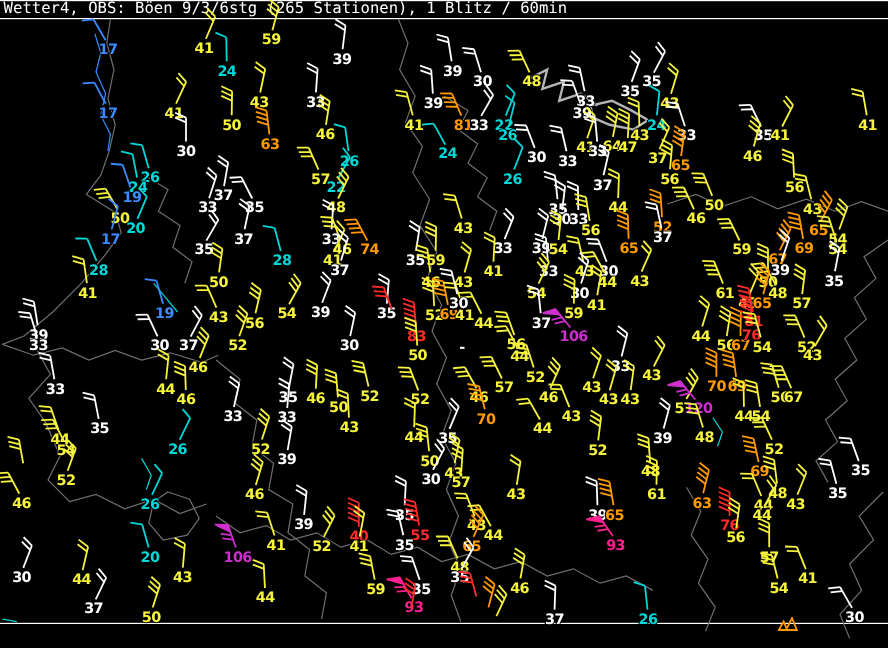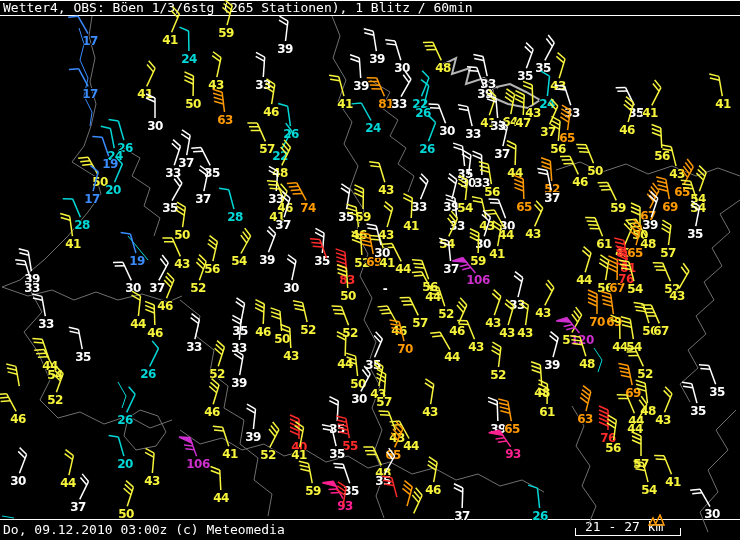--- a/index.html
+++ b/index.html
@@ -26,21 +26,21 @@
 </head>
 <body>
 
 <div id="screen">
 
   <div class="hline" style="top:0"></div>
   <div class="hline" style="top:15px"></div>
   <div class="hline" style="top:519px"></div>
 
   <div id="titlebar">
-    <span>Wetter4, OBS: Böen 1/3/6stg (265 Stationen), 1 Blitz / 60min</span>
+    <span>Wetter4, OBS: Böen 9/3/6stg (265 Stationen), 1 Blitz / 60min</span>
   </div>
 
   <svg id="borders" width="740" height="540" viewBox="0 0 740 540">
     <g stroke="#6f6f6f" fill="none" stroke-width="1">
       <polyline points="92,16 89,36 95,58 90,82 96,104 91,126 84,146 72,162 96,177 101,194 88,212 68,236 44,260 20,280 2,287"></polyline>
       <polyline points="2,287 28,296 52,290 74,300 96,292 118,300 142,294 168,302 182,296"></polyline>
       <polyline points="30,290 42,312 24,332 38,352 50,380 40,400 58,418 80,412 104,424 128,416 150,428 172,420"></polyline>
       <polyline points="332,16 340,36 333,58 346,80 338,102 352,122 344,144 358,166 350,188 364,210 356,232 368,254 360,276 372,298 364,320 376,342 368,364 380,386 372,408 382,430 374,452 384,474 376,496 384,518"></polyline>
       <polyline points="180,300 200,316 196,336 214,350 210,372 228,386 224,408 244,420 240,444 258,458 254,480 272,494 268,516"></polyline>
       <polyline points="370,80 390,92 382,108 398,120 390,136 406,148 398,164 414,176 408,192"></polyline>
@@ -2684,22 +2684,15 @@
             <line x1="0" y1="-16" x2="-9" y2="-20"></line>
           </g>
         </svg>
       </div>
     </div>
 
   <svg id="lightning" width="18" height="12" viewBox="0 0 18 12" style="left: 648px; top: 514px;">
     <path d="M1,11 L5,4 8,11 Z M7,11 L12,1 16,11 Z" fill="none" stroke="#ff9a00" stroke-width="1.5"></path>
   </svg>
 
-  <div id="footerbar">
-    <span class="ftxt">Do, 09.12.2010 03:00z (c) Meteomedia</span>
-  </div>
 
-  <div id="scalebox">
-    <span id="scalelabel">21 - 27 km</span>
-    <div id="scalebracket"></div>
-  </div>
 
 </div>
 
 </body></html>

